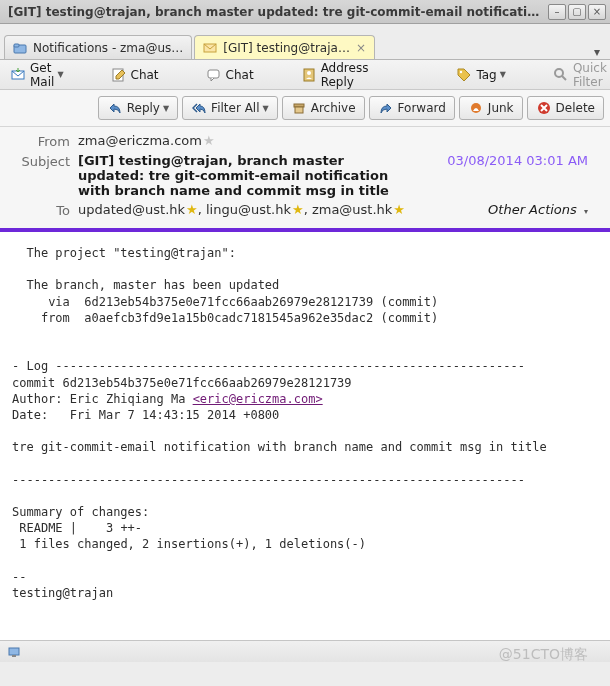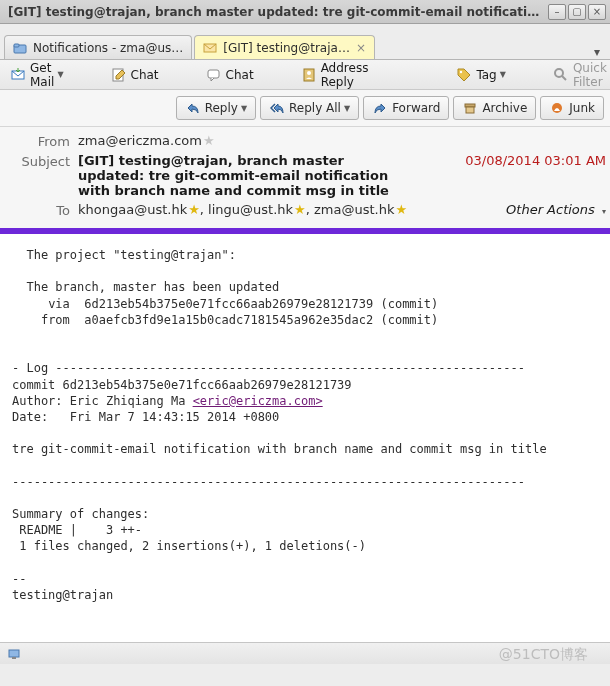--- a/index.html
+++ b/index.html
@@ -18,26 +18,26 @@
 .tbtn { display: flex; align-items: center; padding: 2px 4px; margin-right: 6px; border-radius: 3px; cursor: pointer; color: #1a1a1a; }
 .tico { width: 16px; height: 16px; margin-right: 4px; display: inline-flex; align-items: center; justify-content: center; }
 .arrow-down { font-size: 8px; color: #5a5a5a; margin-left: 3px; }
 .sep { width: 1px; height: 20px; background: #c3c3c3; margin: 0 4px; }
 .spacer { flex: 1; }
 .searchbox { width: 22px; height: 20px; border: 1px solid #4a6ea0; border-radius: 3px; background: #fff; display: flex; align-items: center; justify-content: center; }
 .disabled { color: #9a9a9a; }
 .actionbar { padding: 6px; display: flex; justify-content: flex-end; gap: 4px; border-bottom: 1px solid #d6d6d6; background: #f6f6f6; }
 .abtn { display: flex; align-items: center; padding: 3px 8px; border: 1px solid #b0b0b0; border-radius: 3px; background: linear-gradient(#fbfbfb,#e7e7e7); cursor: pointer; font-size: 12px; }
 .abtn .tico { margin-right: 4px; }
-.headers { padding: 4px 4px 8px 8px; background: #f6f6f6; border-bottom: 6px solid #6d28d9; font-size: 13px; }
+.headers { padding: 4px 22px 8px 8px; background: #f6f6f6; border-bottom: 4px solid #6d28d9; font-size: 13px; }
 .hrow { display: flex; align-items: flex-start; padding: 2px 0; }
 .hlabel { width: 70px; text-align: right; color: #6d6d6d; padding-right: 8px; flex-shrink: 0; padding-top: 1px; }
 .hval { flex: 1; color: #2e2e2e; }
 .subject { font-weight: bold; color: #1a1a1a; }
-.datetime { color: #b91c1c; white-space: nowrap; padding-left: 8px; margin-left: 46px; }
+.datetime { color: #8b5cf6; white-space: nowrap; padding-left: 8px; margin-left: 46px; }
 .star { color: #e0b810; font-size: 13px; margin-left: 1px; }
 .star.gray { color: #c6c6c6; }
 .other-actions { color: #1a1a1a; cursor: pointer; font-style: italic; }
 .msgbody { background: #fff; margin: 0; padding: 12px; font-family: "DejaVu Sans Mono", monospace; font-size: 12px; line-height: 1.35; white-space: pre-wrap; height: 408px; overflow: auto; border-top: 1px solid #fff; }
 .msgbody a { color: #701a75; text-decoration: underline; }
 .statusbar { height: 22px; border-top: 1px solid #c5c5c5; background: linear-gradient(#f0f0f0,#e4e4e4); display: flex; align-items: center; padding: 0 6px; color: #777; font-size: 11px; }
 .watermark { position: absolute; right: 22px; bottom: 22px; color: #bdbdbd; font-size: 14px; pointer-events: none; }
 </style>
 </head>
 <body>
@@ -159,65 +159,74 @@
     <span>Reply</span>
     <span class="arrow-down">▼</span>
   </div>
   <div class="abtn">
     <span class="tico">
         <svg width="14" height="14" viewBox="0 0 14 14">
           <path d="M5 3 L1 7 L5 11" fill="none" stroke="#2d5a8c" stroke-width="1.5"></path>
           <path d="M8 3 L4 7 L8 11 L8 8 Q12 8 13 12 Q13 5 8 5 Z" fill="#5a8ec9" stroke="#2d5a8c"></path>
         </svg>
       </span>
-    <span>Reply All</span>
-    <span class="arrow-down">▼</span>
-  </div>
-  <div class="abtn">
-    <span class="tico">
-        <svg width="14" height="14" viewBox="0 0 14 14">
-          <path d="M8 3 L12 7 L8 11 L8 8 Q3 8 2 12 Q2 5 8 5 Z" fill="#5a8ec9" stroke="#2d5a8c"></path>
-        </svg>
-      </span>
-    <span>Forward</span>
+    <span>Filter All</span>
+    <span class="arrow-down">▼</span>
   </div>
   <div class="abtn">
     <span class="tico">
         <svg width="14" height="14" viewBox="0 0 14 14">
           <rect x="2" y="3" width="10" height="3" fill="#c7a76a" stroke="#8a6d36"></rect>
           <rect x="3" y="6" width="8" height="6" fill="#e4c88d" stroke="#8a6d36"></rect>
         </svg>
       </span>
     <span>Archive</span>
   </div>
   <div class="abtn">
     <span class="tico">
         <svg width="14" height="14" viewBox="0 0 14 14">
+          <path d="M8 3 L12 7 L8 11 L8 8 Q3 8 2 12 Q2 5 8 5 Z" fill="#5a8ec9" stroke="#2d5a8c"></path>
+        </svg>
+      </span>
+    <span>Forward</span>
+  </div>
+  <div class="abtn">
+    <span class="tico">
+        <svg width="14" height="14" viewBox="0 0 14 14">
           <circle cx="7" cy="7" r="5" fill="#e07a2d"></circle>
           <path d="M4 10 Q7 4 10 10" fill="#fff"></path>
         </svg>
       </span>
     <span>Junk</span>
+  </div>
+  <div class="abtn">
+    <span class="tico">
+        <svg width="14" height="14" viewBox="0 0 14 14">
+          <circle cx="7" cy="7" r="6" fill="#cf3a2d"></circle>
+          <path d="M4 4 L10 10 M10 4 L4 10" stroke="#fff" stroke-width="2"></path>
+        </svg>
+      </span>
+    <span>Delete</span>
   </div>
 </div>
 
 <div class="headers">
   <div class="hrow">
     <div class="hlabel">From</div>
     <div class="hval"><span>zma@ericzma.com</span><span class="star gray">★</span></div>
   </div>
   <div class="hrow">
     <div class="hlabel">Subject</div>
     <div class="hval subject">[GIT] testing@trajan, branch master updated: tre git-commit-email notification with branch name and commit msg in title</div>
     <div class="datetime">03/08/2014 03:01 AM</div>
   </div>
   <div class="hrow">
     <div class="hlabel">To</div>
     <div class="hval">
-      <span>khongaa@ust.hk</span><span class="star">★</span>,
+      <span>updated@ust.hk</span><span class="star">★</span>,
       <span>lingu@ust.hk</span><span class="star">★</span>,
       <span>zma@ust.hk</span><span class="star">★</span>
     </div>
     <div class="other-actions"><span>Other Actions</span> <span class="arrow-down">▾</span></div>
   </div>
 </div>
 
 <div class="msgbody"><span>  The project "testing@trajan":
 
   The branch, master has been updated

